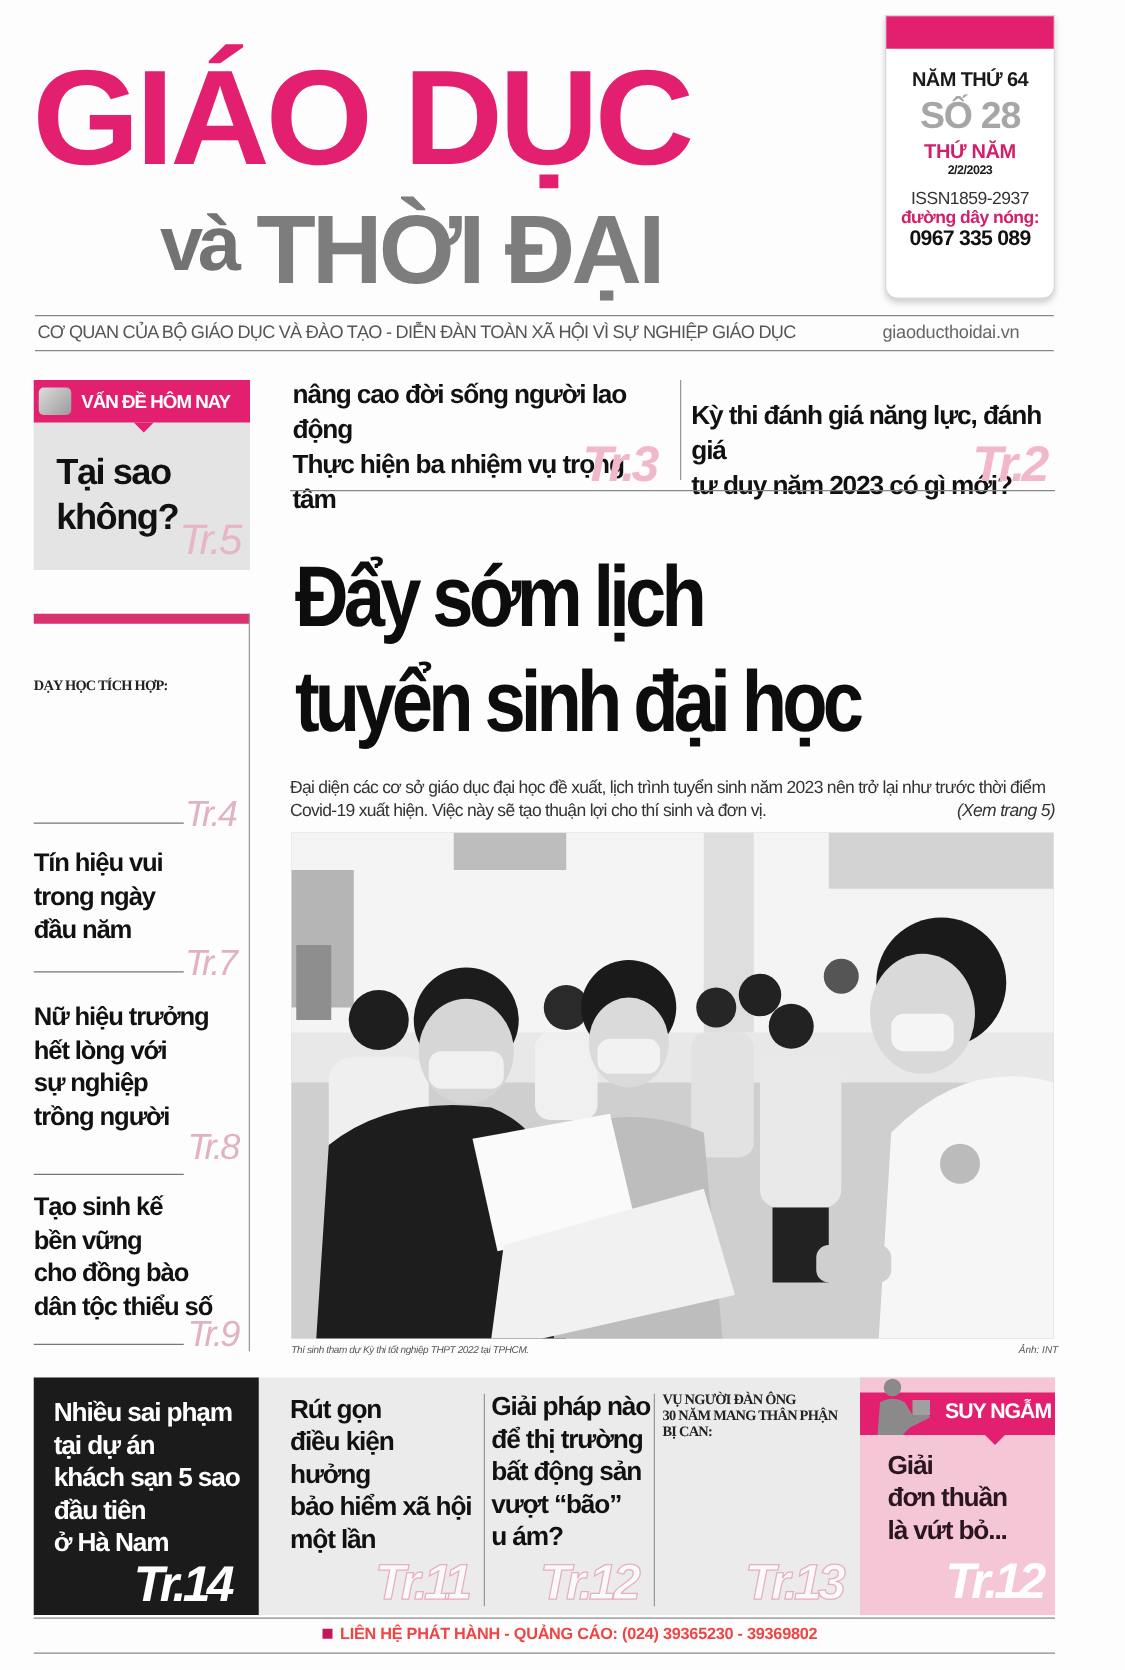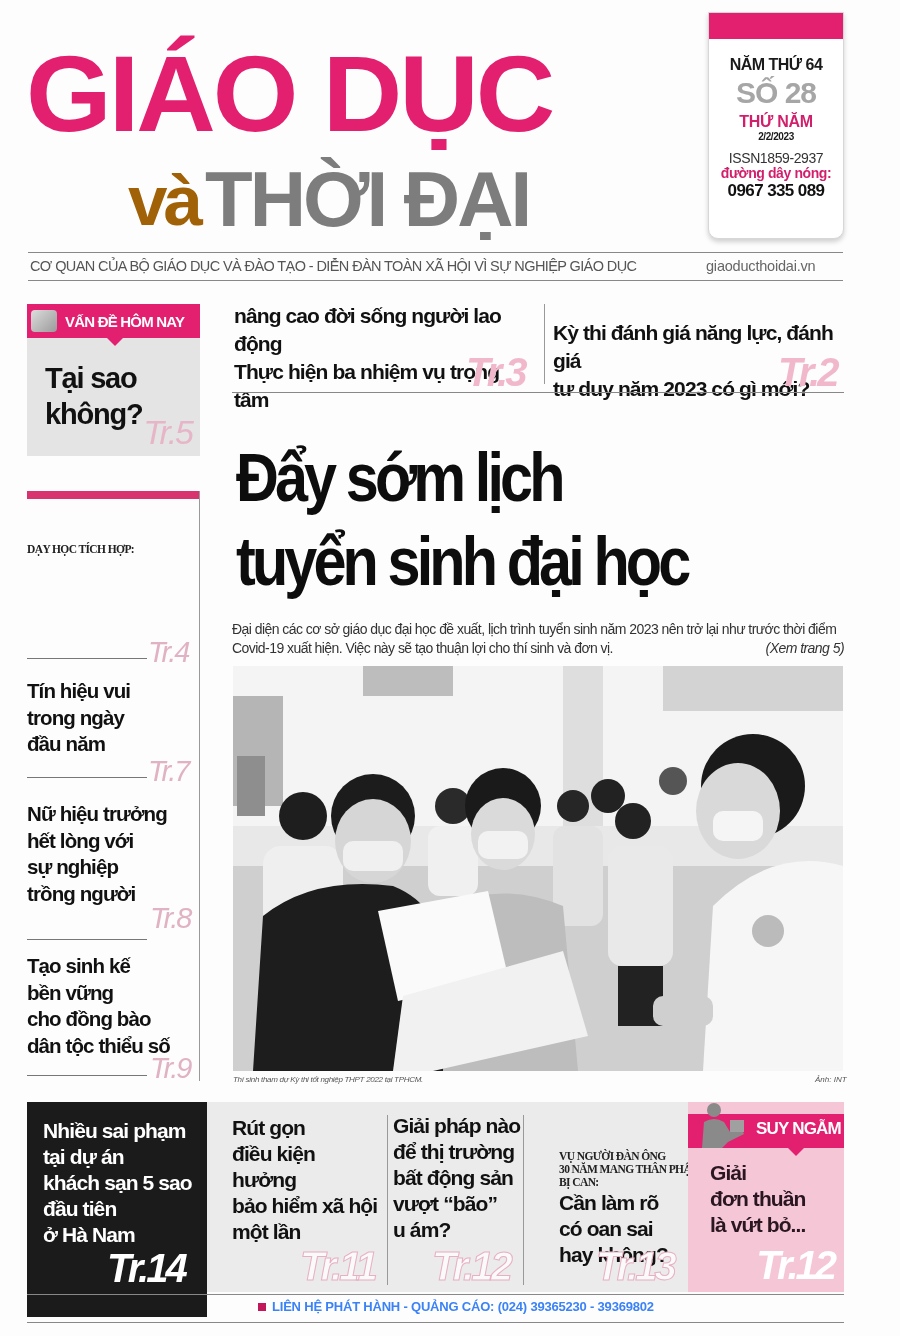--- a/index.html
+++ b/index.html
@@ -2,21 +2,21 @@
 <html><head>
 <meta charset="utf-8">
 <style>
   * { box-sizing: border-box; margin: 0; padding: 0; }
   html, body { width: 900px; height: 1336px; background: #fdfdfd; overflow: hidden; }
   body { font-family: "Liberation Sans", "DejaVu Sans", sans-serif; color: #1a1a1a; position: relative; }
   .abs { position: absolute; }
 
   
   .logo-top { left: 26px; top: 40px; font-size: 108px; font-weight: 900; color: #e3206f; letter-spacing: -3px; line-height: 1; transform: scaleX(1.02); transform-origin: left; }
-  .logo-va { left: 128px; top: 165px; font-size: 71px; font-weight: 700; color: #a16207; letter-spacing: -4px; line-height: 1; }
+  .logo-va { left: 128px; top: 165px; font-size: 62px; font-weight: 700; color: #737373; letter-spacing: -4px; line-height: 1; }
   .logo-bottom { left: 205px; top: 160px; font-size: 78px; font-weight: 700; color: #7d7d7d; letter-spacing: -3px; line-height: 1; }
   .masthead-rule { left: 28px; width: 815px; height: 1px; background: #888; }
   .tagline { left: 30px; top: 258px; font-size: 14.5px; color: #555; letter-spacing: -0.6px; white-space: nowrap; }
   .website { left: 706px; top: 258px; font-size: 14.5px; color: #666; letter-spacing: -0.2px; text-align: center; }
 
   
   .issue-box { left: 708px; top: 12px; width: 136px; height: 227px; background: #fff; border: 1px solid #d7d7d7; border-radius: 0 0 10px 10px; box-shadow: 0 3px 5px rgba(0,0,0,0.18); text-align: center; }
   .issue-band { height: 26px; background: #e3206f; }
   .issue-year { margin-top: 17px; font-size: 16px; font-weight: 700; color: #1a1a1a; letter-spacing: -0.5px; }
   .issue-no { margin-top: 3px; font-size: 30px; font-weight: 700; color: #a6a6a6; letter-spacing: -1px; line-height: 1.05; }
@@ -52,34 +52,34 @@
   .headline { left: 236px; top: 436px; font-size: 69px; font-weight: 900; line-height: 84px; letter-spacing: -4.5px; color: #0d0d0d; transform: scaleX(0.86); transform-origin: left top; white-space: nowrap; }
   .lead { left: 232px; top: 620px; width: 612px; font-size: 14px; line-height: 19px; letter-spacing: -0.55px; color: #333; }
   .lead-ref { position: absolute; right: 0; bottom: 0; font-style: italic; }
 
   .photo { left: 233px; top: 666px; width: 610px; height: 405px; background: #d8d8d8; overflow: hidden; }
   .caption { left: 233px; top: 1075px; font-size: 8px; font-style: italic; color: #555; letter-spacing: -0.3px; }
   .credit { left: 815px; top: 1075px; font-size: 8px; font-style: italic; color: #555; }
 
   
   .bottom-strip { left: 27px; top: 1102px; width: 817px; height: 190px; background: #ebebeb; }
-  .b-dark { left: 27px; top: 1102px; width: 180px; height: 215px; background: #1b1b1b; }
+  .b-dark { left: 27px; top: 1102px; width: 180px; height: 190px; background: #1b1b1b; }
   .b-title { font-size: 21px; font-weight: 700; line-height: 26px; letter-spacing: -0.9px; }
   .b-page-dark { font-size: 40px; font-weight: 900; font-style: italic; color: #fff; letter-spacing: -3px; }
   .b-page-out { font-size: 40px; font-weight: 900; font-style: italic; color: #fafafa; letter-spacing: -3px; -webkit-text-stroke: 1px #e8aec2; }
   .b-vrule { width: 1px; background: #999; }
   .b-pink { left: 688px; top: 1102px; width: 156px; height: 190px; background: #f5c6d6; }
   .b-pink-head { position: absolute; left: 0; top: 12px; width: 156px; height: 34px; background: #e3206f; }
   .b-pink-label { position: absolute; left: 68px; top: 5px; color: #fff; font-weight: 700; font-size: 17px; letter-spacing: -0.8px; }
   .b-pink-pointer { position: absolute; left: 100px; bottom: -8px; border-left: 8px solid transparent; border-right: 8px solid transparent; border-top: 8px solid #e3206f; }
   .b-pink-page { position: absolute; right: 10px; bottom: 4px; font-size: 40px; font-weight: 900; font-style: italic; color: #fff; letter-spacing: -3px; }
 
   
   .footer-rule { left: 27px; width: 817px; height: 1px; background: #888; }
-  .footer { left: 258px; top: 1299px; font-size: 13px; font-weight: 700; color: #3b82f6; letter-spacing: -0.2px; display: flex; align-items: center; }
+  .footer { left: 258px; top: 1299px; font-size: 13px; font-weight: 700; color: #ef4444; letter-spacing: -0.2px; display: flex; align-items: center; }
   .footer-sq { width: 8px; height: 8px; background: #c2185b; margin-right: 6px; }
 </style>
 </head>
 <body>
 
 <div class="abs logo-top">GIÁO DỤC</div>
 <div class="abs logo-va">và</div>
 <div class="abs logo-bottom">THỜI ĐẠI</div>
 
 <div class="abs issue-box">
@@ -256,30 +256,25 @@
     <div>để thị trường</div>
     <div>bất động sản</div>
     <div>vượt “bão”</div>
     <div>u ám?</div>
   </div>
 </div>
 <div class="abs b-page-out" style="left:432px; top:1244px;">Tr.12</div>
 
 <div class="abs b-vrule" style="left:523px; top:1115px; height:170px;"></div>
 
-<div class="abs" style="left:559px; top:1114px; width:155px;margin-top:36px;">
+<div class="abs" style="left:530px; top:1114px; width:155px;">
   <div class="kicker-serif" style="font-size:11.5px; line-height:13px;">
     <div>VỤ NGƯỜI ĐÀN ÔNG</div>
     <div>30 NĂM MANG THÂN PHẬN</div>
     <div>BỊ CAN:</div>
-  </div>
-  <div class="b-title" style="color:#111; margin-top:1px;">
-    <div>Cần làm rõ</div>
-    <div>có oan sai</div>
-    <div>hay không?</div>
   </div>
 </div>
 <div class="abs b-page-out" style="left:596px; top:1244px;">Tr.13</div>
 
 <div class="abs b-pink">
   <div class="b-pink-head">
     <svg style="position:absolute; left:6px; top:-12px;" width="52" height="46" viewBox="0 0 52 46">
       <circle cx="20" cy="8" r="7" fill="#8a8a8a"></circle>
       <path d="M8 46 L10 20 Q20 14 30 20 L36 30 L46 24 L50 32 L34 40 L28 46 Z" fill="#8a8a8a"></path>
       <rect x="36" y="18" width="14" height="12" fill="#a0a0a0"></rect>

